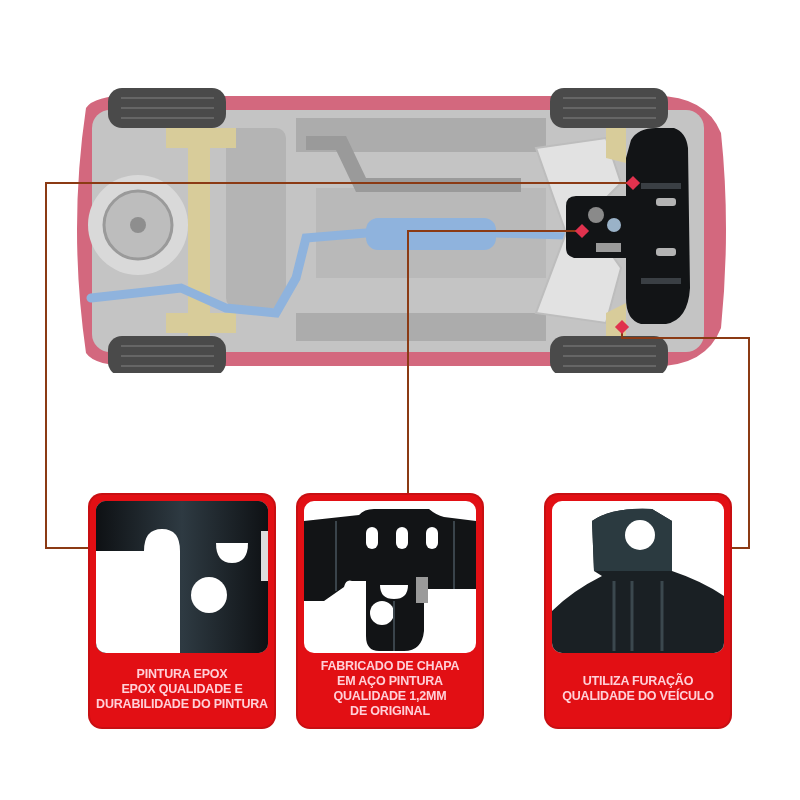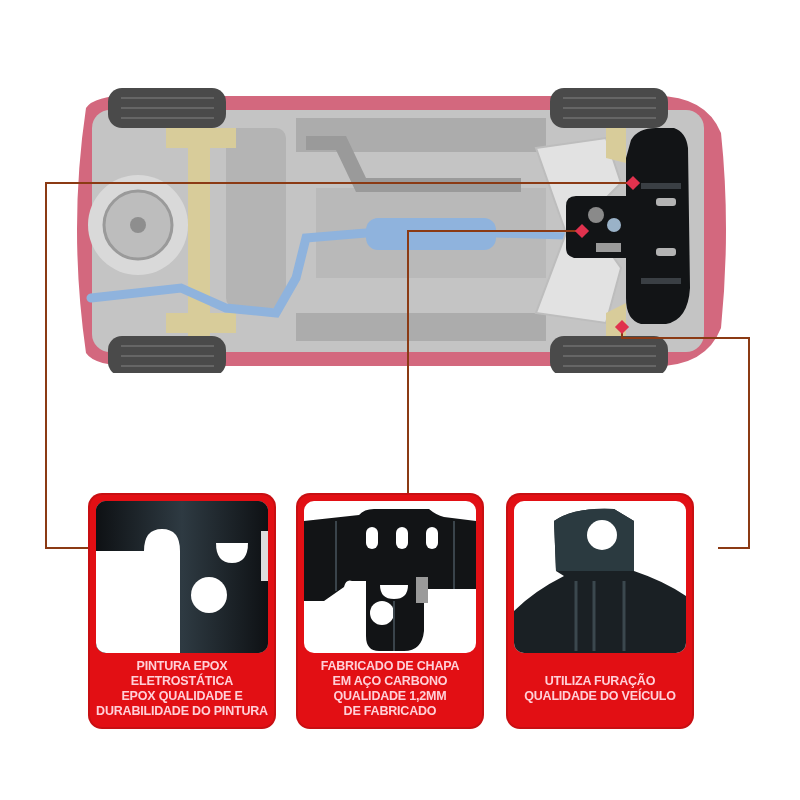--- a/index.html
+++ b/index.html
@@ -102,21 +102,20 @@
           </defs>
         <path d="M0,50 L48,50 Q48,28 66,28 Q84,28 84,50 L84,152 L0,152Z" fill="#fff"></path>
         <path d="M120,42 L152,42 Q152,62 136,62 Q120,62 120,42Z" fill="#fff"></path>
         <circle cx="113" cy="94" r="18" fill="#fff"></circle>
         <rect x="165" y="30" width="7" height="50" fill="#ddd"></rect>
       </svg>
     </div>
     <div class="caption">
       <div>
         <span class="cap-line">PINTURA EPOX</span>
-        <span class="cap-line">ELETROSTÁTICA</span>
         <span class="cap-line">EPOX QUALIDADE E</span>
         <span class="cap-line">DURABILIDADE DO PINTURA</span>
       </div>
     </div>
   </div>
 
   <div class="card" style="left:298px;">
     <div class="photo">
       <svg viewBox="0 0 172 152" preserveAspectRatio="none">
         <path d="M0,20 L55,14 Q60,8 70,8 L125,8 Q132,14 140,16 L172,20 L172,88 L120,88 L120,130 Q118,150 100,150 L75,150 Q62,150 62,135 L62,80 L48,80 Q42,78 40,86 L20,100 L0,100Z" fill="#121416"></path>
@@ -129,28 +128,28 @@
         <g stroke="#3a444b" stroke-width="2">
             <line x1="32" y1="20" x2="32" y2="90"></line>
             <line x1="150" y1="20" x2="150" y2="88"></line>
             <line x1="90" y1="100" x2="90" y2="150"></line>
           </g>
       </svg>
     </div>
     <div class="caption">
       <div>
         <span class="cap-line">FABRICADO DE CHAPA</span>
-        <span class="cap-line">EM AÇO CARBONO</span>
+        <span class="cap-line">EM AÇO PINTURA</span>
         <span class="cap-line">QUALIDADE 1,2MM</span>
-        <span class="cap-line">DE FABRICADO</span>
+        <span class="cap-line">DE ORIGINAL</span>
       </div>
     </div>
   </div>
 
-  <div class="card" style="left:508px;">
+  <div class="card" style="left:546px;">
     <div class="photo">
       <svg viewBox="0 0 172 152" preserveAspectRatio="none">
         <path d="M40,20 Q60,6 100,8 L120,20 L120,70 Q150,80 172,95 L172,152 L0,152 L0,110 Q20,90 50,75 L42,70 Z" fill="#1a2024"></path>
         <path d="M40,20 Q60,6 100,8 L120,20 L120,70 L42,70 Z" fill="#2b3a40"></path>
         <circle cx="88" cy="34" r="15" fill="#fff"></circle>
         <g stroke="#4a5a62" stroke-width="3" opacity="0.7">
             <line x1="62" y1="80" x2="62" y2="150"></line>
             <line x1="80" y1="80" x2="80" y2="150"></line>
             <line x1="110" y1="80" x2="110" y2="150"></line>
           </g>

